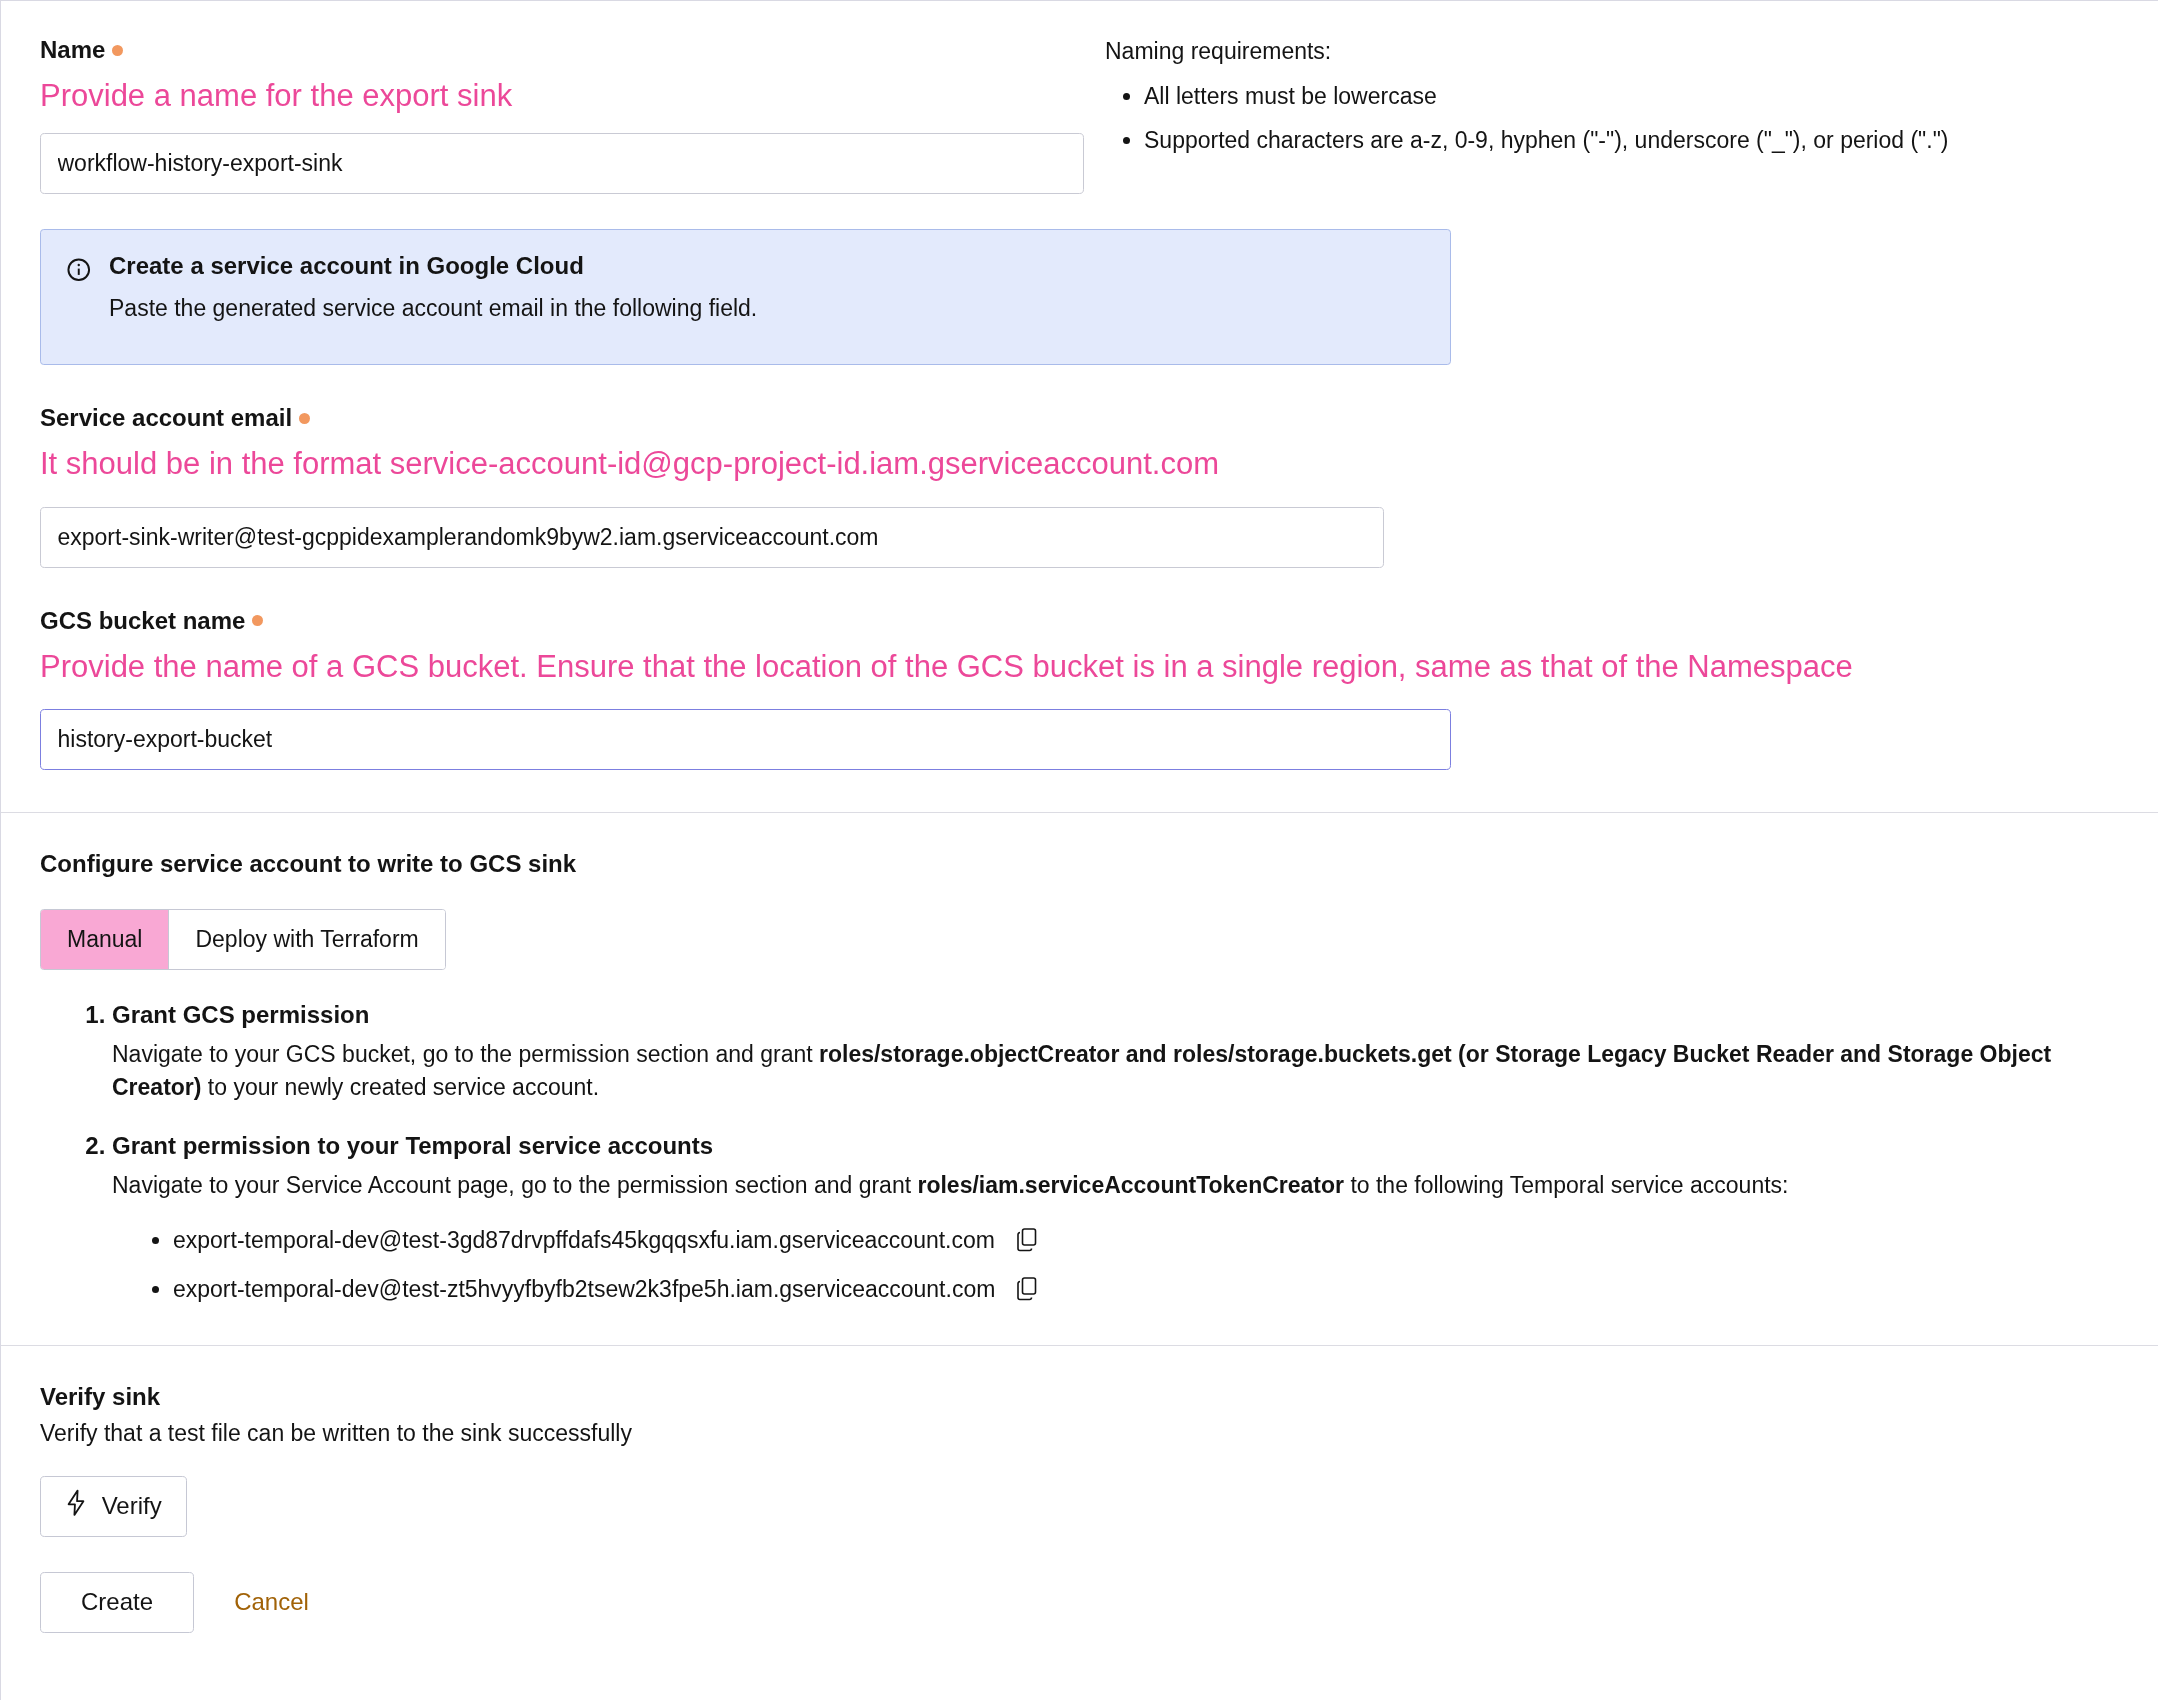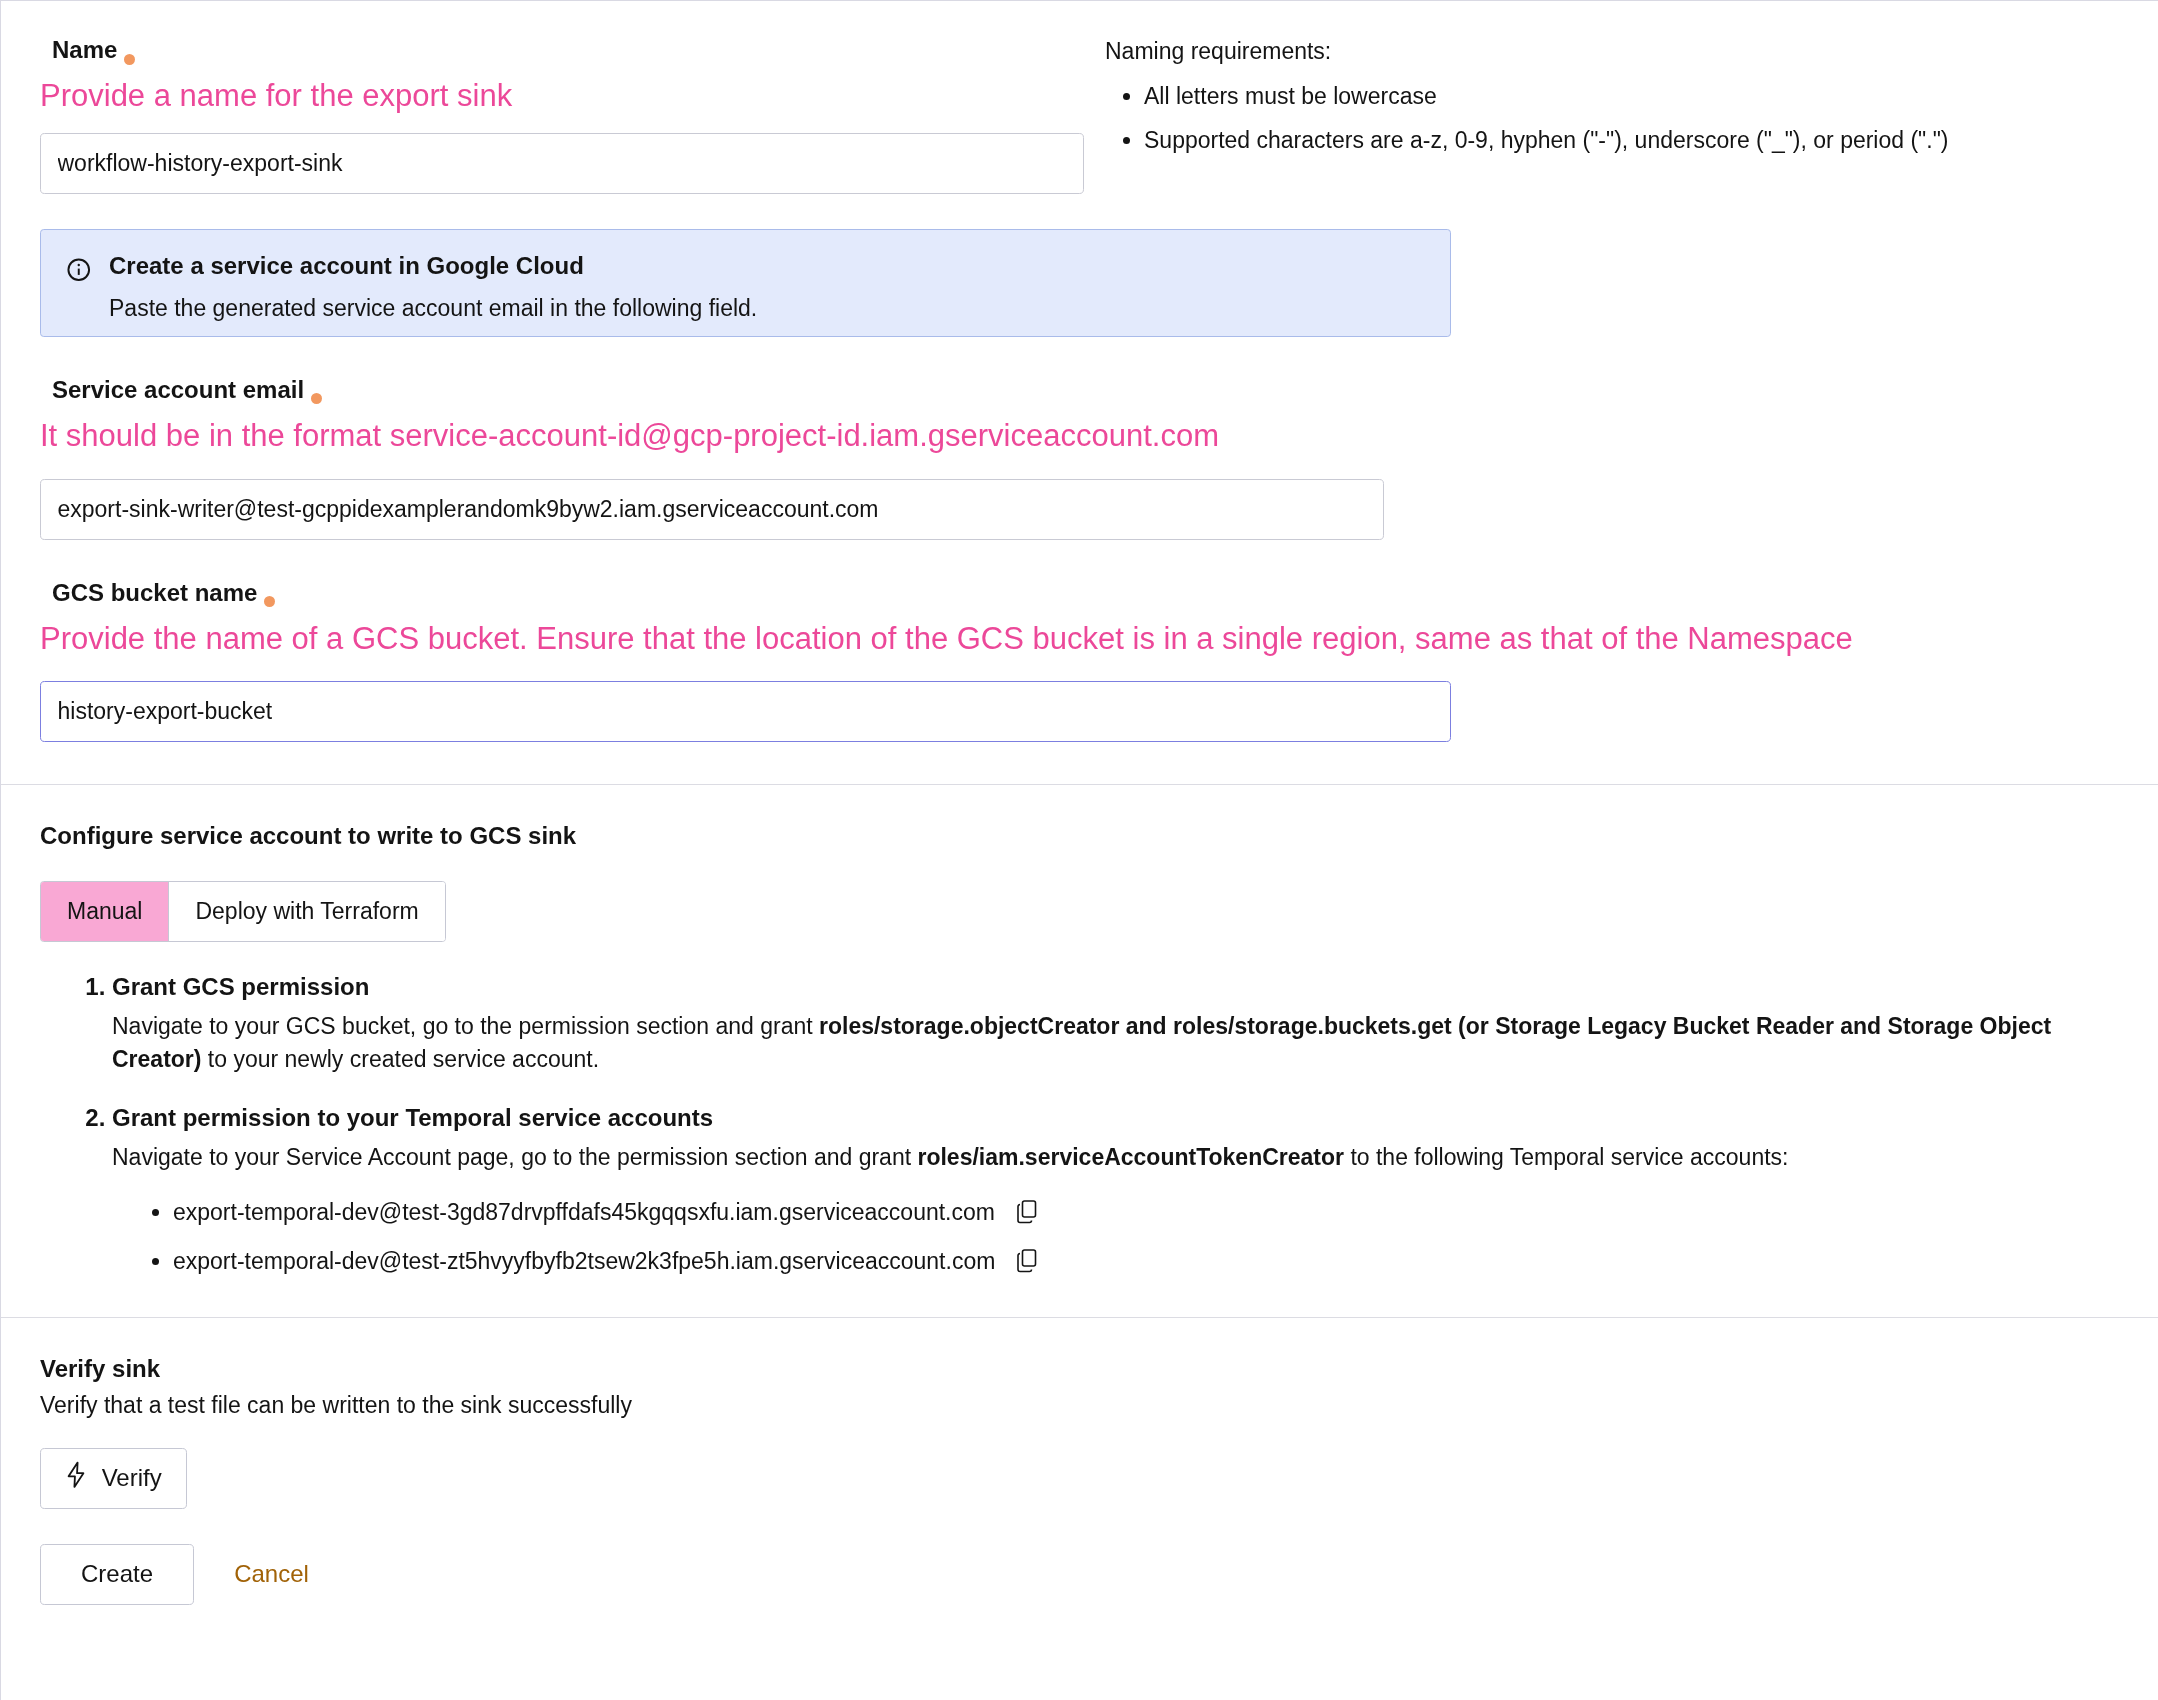--- a/index.html
+++ b/index.html
@@ -19,26 +19,25 @@
     position: relative;
     width: 2159px;
     min-height: 1701px;
     border: 0.9px solid #d9d9e3;
     padding: 35px 39px 0 39px;
   }
 
   
   .label-row {
     display: flex;
-    align-items: flex-end;
+    align-items: center;
     gap: 7px;
     font-size: 24px;
     font-weight: 700;
     line-height: 1.2;
-    margin-left: 12px;
   }
   .req-dot {
     width: 11px; height: 11px;
     border-radius: 50%;
     background: #f2985f;
     display: inline-block;
   }
   .helper {
     font-size: 31px;
     line-height: 1.45;
@@ -85,21 +84,21 @@
     margin-bottom: 9.2px;
   }
 
   
   .callout {
     margin-top: 35px;
     width: 1411px;
     background: #e3eafc;
     border: 0.9px solid #a9bbea;
     border-radius: 3.7px;
-    padding: 22px 24px 12px 24px;
+    padding: 22px 24px 40px 24px;
     display: flex;
     gap: 16.5px;
   }
   .info-icon {
     width: 27.5px; height: 27.5px;
     flex: none;
     margin-top: 3.7px;
   }
   .callout-title {
     font-size: 24px;

